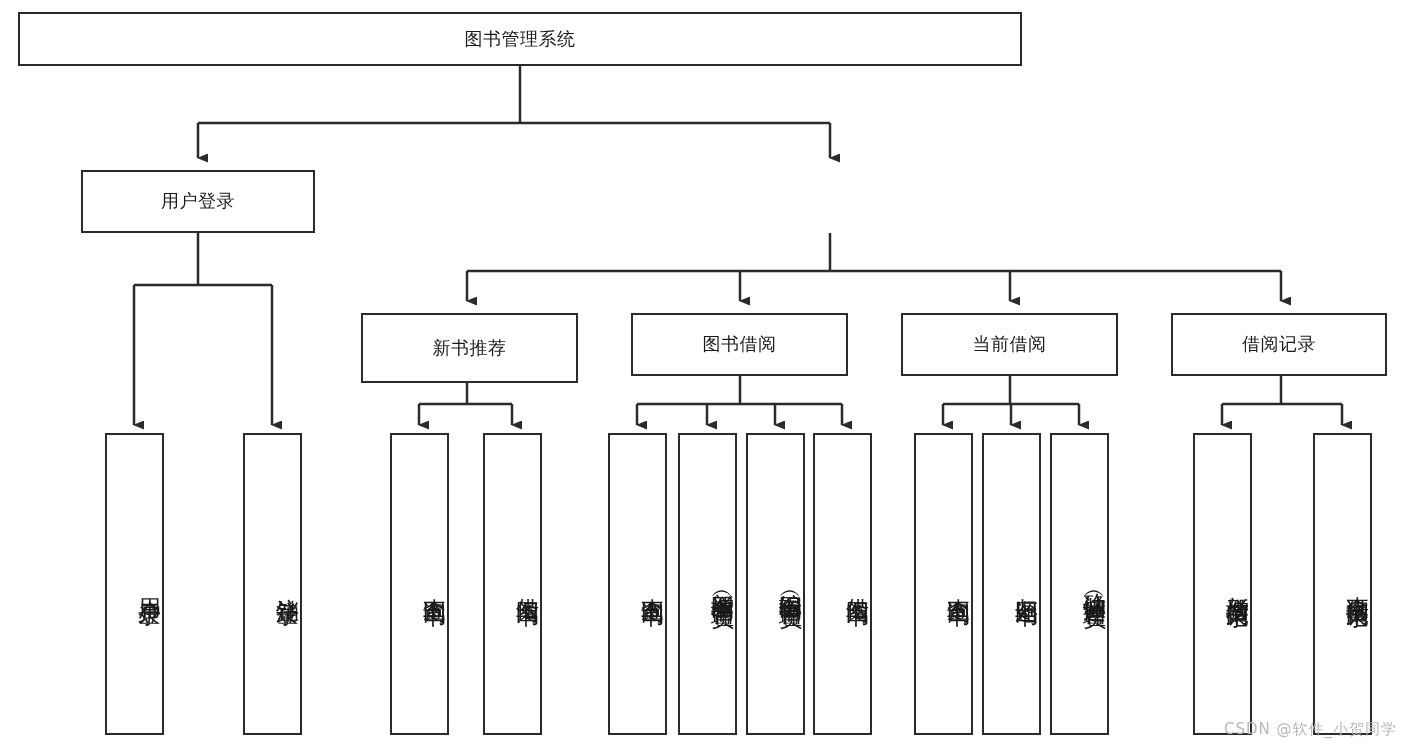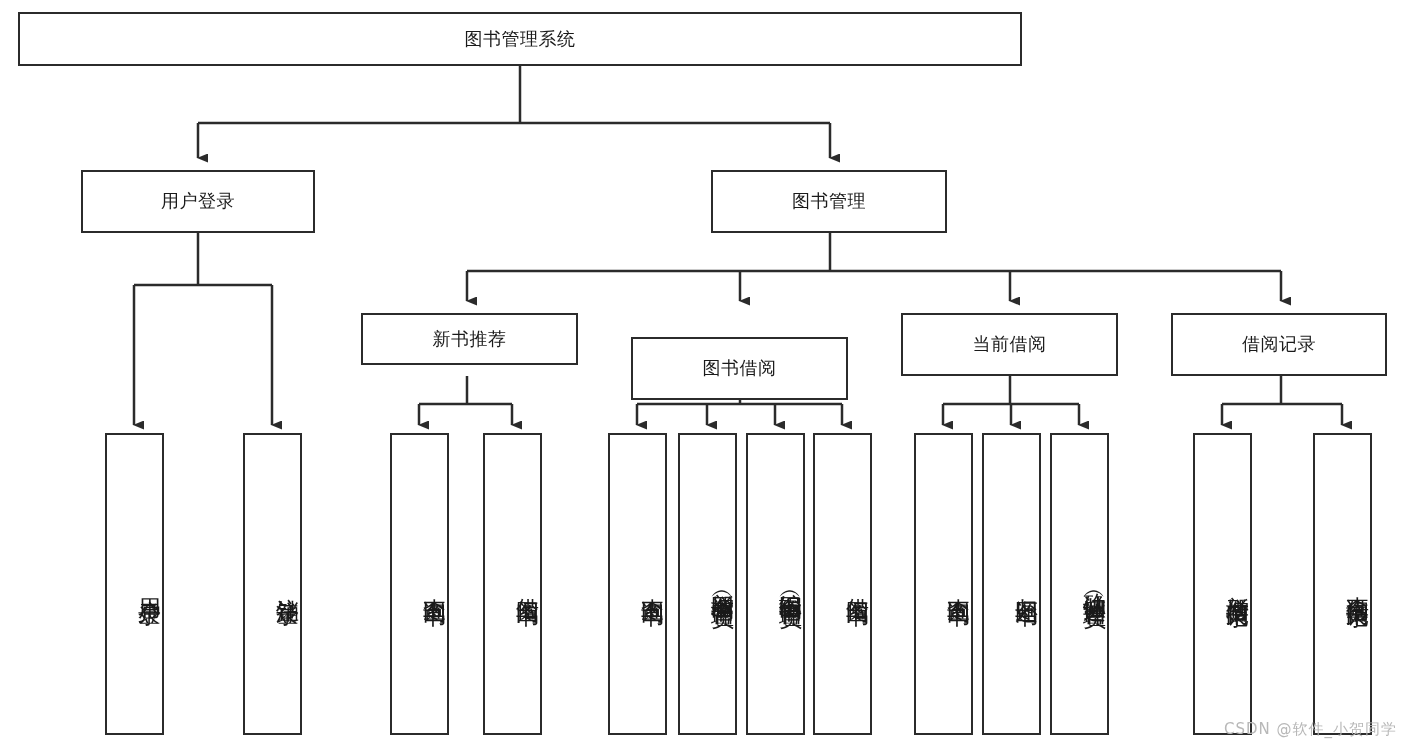--- a/index.html
+++ b/index.html
@@ -121,29 +121,26 @@
   </svg>
 
   <div class="node horizontal" style="left:18px; top:12px; width:1004px; height:54px;">
     <span>图书管理系统</span>
   </div>
 
   <div class="node horizontal" style="left:81px; top:170px; width:234px; height:63px;">
     <span>用户登录</span>
   </div>
 
-  <div class="node horizontal" style="left:711px; top:170px; width:236px; height:63px;">
-    <span>图书管理</span>
-  </div>
 
-  <div class="node horizontal" style="left:361px; top:313px; width:217px; height:52px;">
+  <div class="node horizontal" style="left:361px; top:313px; width:217px; height:70px;">
     <span>新书推荐</span>
   </div>
 
-  <div class="node horizontal" style="left:631px; top:313px; width:217px; height:63px;margin-top:24px;">
+  <div class="node horizontal" style="left:631px; top:313px; width:217px; height:63px;">
     <span>图书借阅</span>
   </div>
 
   <div class="node horizontal" style="left:901px; top:313px; width:217px; height:63px;">
     <span>当前借阅</span>
   </div>
 
   <div class="node horizontal" style="left:1171px; top:313px; width:216px; height:63px;">
     <span>借阅记录</span>
   </div>

